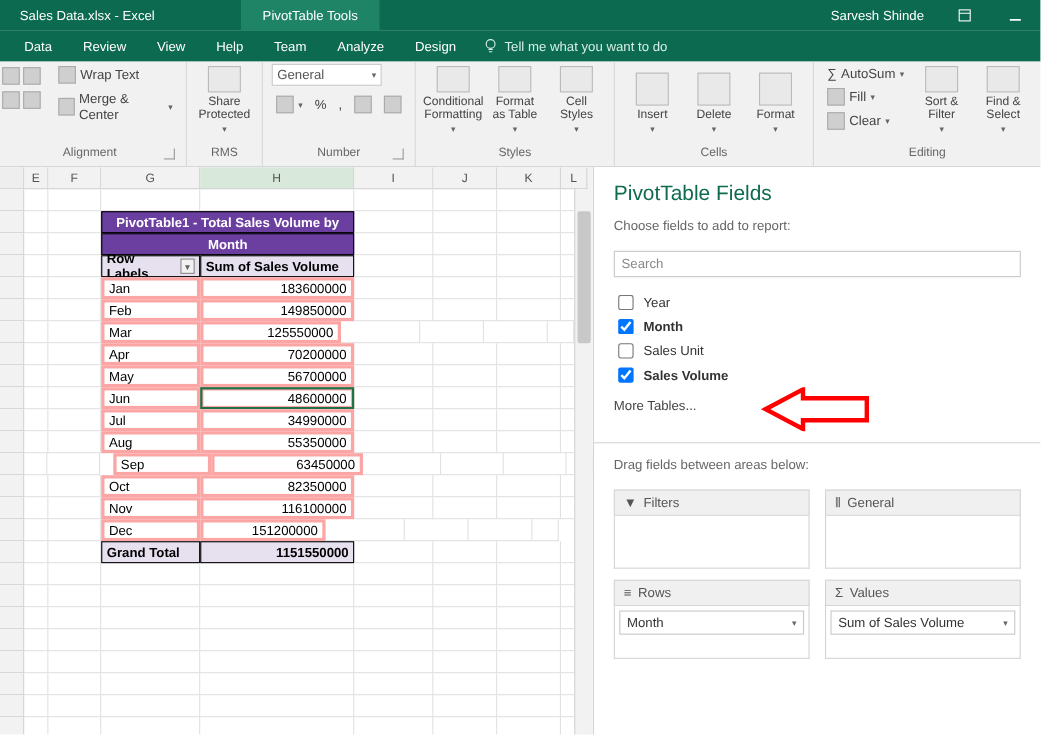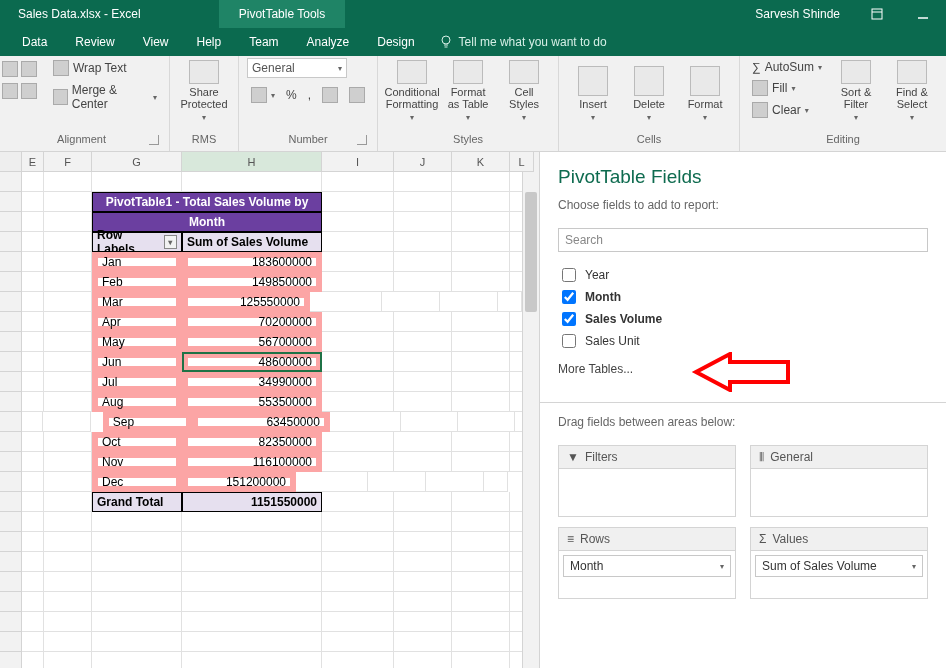--- a/index.html
+++ b/index.html
@@ -38,21 +38,21 @@
 .ch{border-right:1px solid #d4d4d4;border-bottom:1px solid #d4d4d4;display:flex;align-items:center;justify-content:center;color:#555;font-size:11px;background:#f2f2f2}
 .ch.sel{background:#d8e8db}
 .gridbody{position:relative;overflow:hidden;height:calc(100% - 20px)}
 .row{display:flex;height:20px}
 .rh{width:22px;border-right:1px solid #d4d4d4;border-bottom:1px solid #d4d4d4;display:flex;align-items:center;justify-content:center;background:#f2f2f2;color:#555;font-size:11px}
 .cell{border-right:1px solid #e1e1e1;border-bottom:1px solid #e1e1e1;height:20px;padding:0 4px;display:flex;align-items:center;font-size:12px;color:#000}
 .cell.right{justify-content:flex-end}
 
 .pt-title{background:#6b3fa0;color:#fff;font-weight:bold;border:1px solid #000;justify-content:center;text-align:center}
 .pt-hdr{background:#e6e0ef;font-weight:bold;border:1px solid #000}
-.pt-cell{border:6px solid #fca5a5;background:#fff}
+.pt-cell{border:3px solid #fca5a5;background:#fff}
 .pt-total{background:#e6e0ef;font-weight:bold;border:1px solid #000}
 .filterbtn{width:14px;height:14px;border:1px solid #888;background:#f2f2f2;margin-left:4px;display:flex;align-items:center;justify-content:center}
 .activecell{outline:2px solid #1f7246;outline-offset:-2px}
 .vscroll{position:absolute;right:0;top:20px;bottom:0;width:17px;background:#f2f2f2;border-left:1px solid #d4d4d4}
 .vscroll .thumb{position:absolute;left:2px;right:2px;top:20px;height:120px;background:#c8c8c8;border-radius:2px}
 
 .pivotpane{width:406px;background:#fff;display:flex;flex-direction:column;padding:0;position:relative}
 .pp-head{padding:14px 18px 6px 18px}
 .pp-title{font-size:19px;color:#0e6b4f}
 .pp-sub{color:#666;margin-top:10px;font-size:12px}
@@ -559,27 +559,27 @@
     </div>
     <div class="fieldlist" id="fieldlist">
         <div class="fld">
           <input type="checkbox" style="">
           <span>Year</span>
         </div>
         <div class="fld checked">
           <input type="checkbox" checked="" style="">
           <span>Month</span>
         </div>
+        <div class="fld">
+          <input type="checkbox" style="">
+          <span>Sales Unit</span>
+        </div>
         <div class="fld checked">
           <input type="checkbox" checked="" style="">
           <span>Sales Volume</span>
-        </div>
-        <div class="fld">
-          <input type="checkbox" style="">
-          <span>Sales Unit</span>
         </div>
       </div>
     <div class="moretables">More Tables...</div>
 
     <div class="dragarea">
       <div class="hint">Drag fields between areas below:</div>
       <div class="quad">
         <div class="box">
           <div class="bhdr">
               <span>▼</span>

